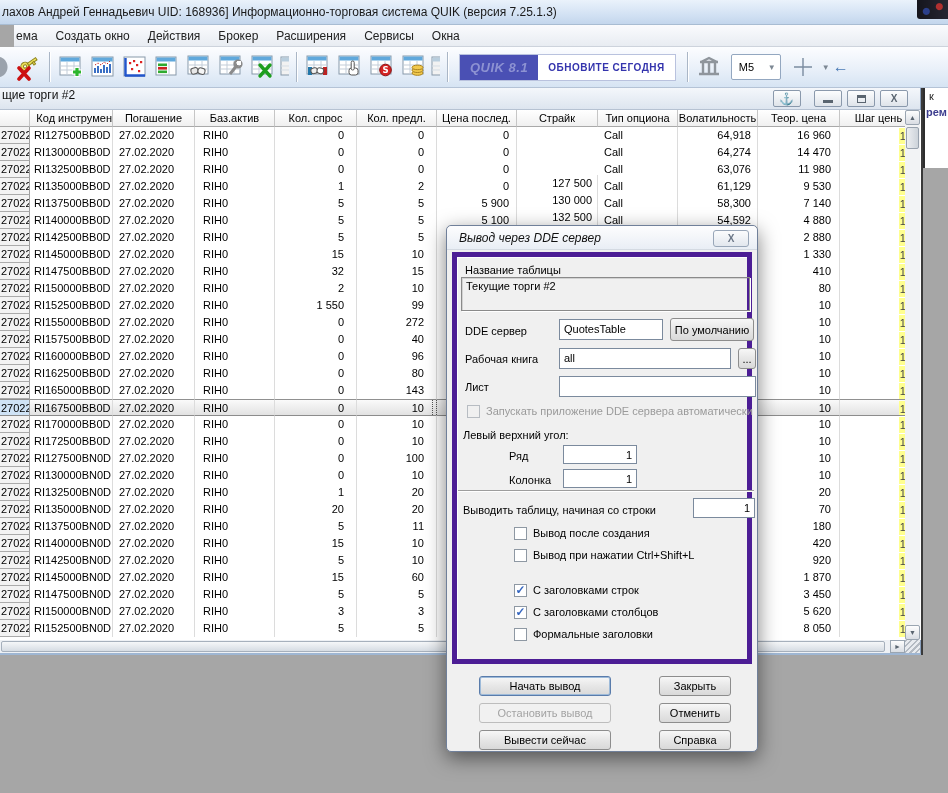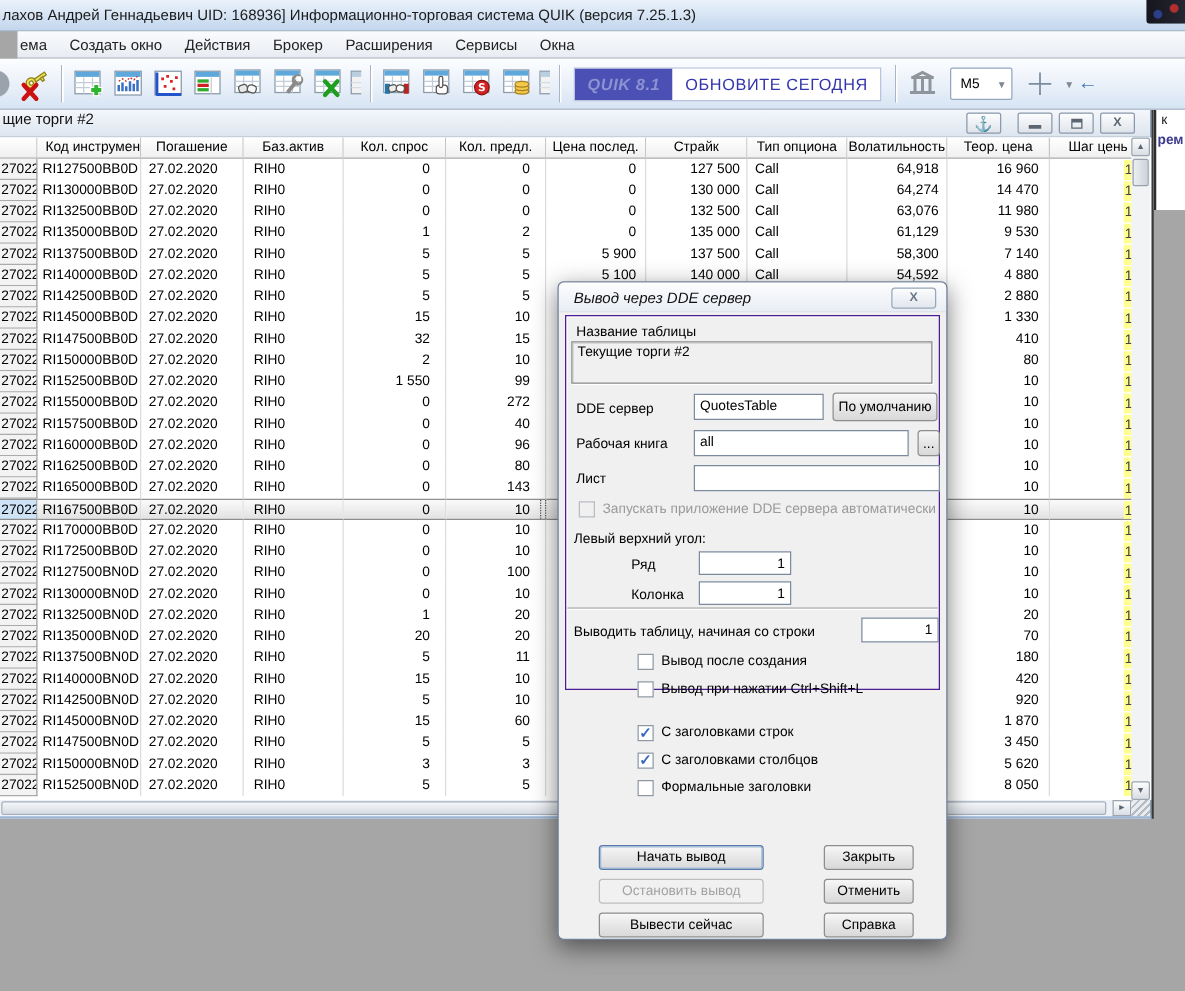--- a/index.html
+++ b/index.html
@@ -27,21 +27,21 @@
     background:linear-gradient(#fcfdff,#e9f0f9 55%,#d6e4f3);
     border-bottom:1px solid #b4c3d6; display:flex; align-items:center; }
   .tbtn { width:30px; height:30px; display:flex; align-items:center; justify-content:center; margin:0 1px; }
   .tsep { width:3px; height:30px; margin:0 4px;
     background:linear-gradient(90deg,transparent 0 1px,#aab6c6 1px 2px,#ffffff 2px 3px); }
   .t-partial { width:10px; height:26px; overflow:hidden; margin-right:2px; }
   .t-partial-left { width:12px; height:24px; background:radial-gradient(circle at -3px 12px,#9aa2ac 0 10px,transparent 11px); }
   .quik-wrap { display:flex; align-items:stretch; height:27px; margin:0 6px; border:1px solid #b9c2de; }
   .quik-badge { background:#4a50b4; color:#8d92d2; font-weight:bold; font-style:italic;
     font-size:13px; display:flex; align-items:center; padding:0 10px; letter-spacing:.5px; }
-  .quik-banner { background:#ffffff; color:#3434ad; font-weight:normal; font-size:13px;
+  .quik-banner { background:#ffffff; color:#3434ad; font-weight:bold; font-size:10px;
     display:flex; align-items:center; padding:0 10px; letter-spacing:.5px; }
   .combo { width:50px; height:26px; background:#fff; border:1px solid #93a7c0; border-radius:2px;
     display:flex; align-items:center; justify-content:space-between; padding:0 4px 0 7px; margin:0 6px; }
   .combo .arrow { color:#7d8894; font-size:8px; }
   .mini-arrow { color:#7d8894; font-size:8px; margin:0 3px; }
   .back-arrow { color:#4a7ab5; font-size:16px; font-weight:bold; width:14px; overflow:hidden; }
 
   
   .workspace { position:absolute; left:0; top:88px; width:948px; height:705px; background:#a6a6a6; }
   .behind-window { position:absolute; left:923px; top:0; width:25px; height:80px;
@@ -74,21 +74,21 @@
   .trow .c { border-right:1px solid #dcdcdc; line-height:16px; overflow:hidden; white-space:nowrap; }
   .c { flex:none; height:17px; }
   .c0 { width:30px; } .c1 { width:83px; } .c2 { width:82px; } .c3 { width:80px; }
   .c4 { width:82px; } .c5 { width:80px; } .c6 { width:80px; } .c7 { width:81px; }
   .c8 { width:80px; } .c9 { width:80px; } .c10 { width:82px; } .c11 { width:78px; }
   .hrow .c1 { text-align:right; padding-left:3px; }
   .trow .c0 { background:#f3f3f3; border-right:1px solid #9f9f9f; border-bottom:1px solid #ababab; padding-left:1px; }
   .trow .c1 { padding-left:4px; } .trow .c2 { padding-left:6px; } .trow .c3 { padding-left:8px; }
   .trow .c4,.trow .c5 { text-align:right; padding-right:12px; }
   .trow .c6 { text-align:right; padding-right:7px; }
-  .trow .c7 { text-align:right; padding-right:5px; }
+  .trow .c7 { text-align:right; padding-right:5px;margin-top:48px; }
   .trow .c8 { padding-left:6px; }
   .trow .c9 { text-align:right; padding-right:6px; }
   .trow .c10 { text-align:right; padding-right:8px; }
   .c11 { position:relative; }
   .c11 .step { position:absolute; right:4px; top:1px; background:#ffff8f; color:#444; padding:0 1px; font-style:normal; }
   .trow.sel .c { background:linear-gradient(#fafafa,#e2e2e2); border-top:1px solid #909090; border-bottom:1px solid #8c8c8c; }
   .trow.sel .c0 { background:#cfe3f6; border-right:1px solid #9f9f9f; }
 
   
   .vscroll { position:absolute; left:905px; top:22px; width:15px; height:530px; background:#f2f3f5; z-index:3; }
@@ -110,22 +110,22 @@
   
   .dialog { position:absolute; left:446px; top:137px; width:312px; height:527px;
     background:#f0f0f0; border:1px solid #70809a; border-radius:5px;
     box-shadow:0 6px 20px rgba(0,0,0,.5); z-index:10; }
   .dlg-title { position:absolute; left:0; top:0; width:100%; height:24px;
     background:linear-gradient(#fdfdfe,#e9eef5); border-bottom:1px solid #d4dae2; border-radius:5px 5px 0 0; }
   .dlg-title-text { position:absolute; left:12px; top:5px; font-size:12px; color:#111;font-style:italic; }
   .dlg-close { position:absolute; right:8px; top:4px; width:36px; height:17px;
     background:linear-gradient(#fbfcfd,#e2e7ee); border:1px solid #98a6b8; border-radius:3px;
     color:#6b7787; font-weight:bold; font-size:10px; text-align:center; line-height:15px; }
-  .dlg-panel { position:absolute; left:5px; top:26px; width:300px; height:300px;
-    border:1px solid #4c1d95; box-shadow:inset 1px 1px 0 rgba(255,255,255,.9); }
+  .dlg-panel { position:absolute; left:5px; top:26px; width:300px; height:412px;
+    border:5px solid #4c1d95; box-shadow:inset 1px 1px 0 rgba(255,255,255,.9); }
   .dlbl { position:absolute; white-space:nowrap; font-size:11px; color:#000; }
   .dlbl.dis { color:#9a9a9a; }
   .dbox { position:absolute; border:1px solid #8a8a8a; box-shadow:inset 1px 1px 0 rgba(120,120,120,.25), 1px 1px 0 #fff; }
   .dinput { position:absolute; background:#fff; border:1px solid #7b8a9d; padding:2px 4px; font-size:11px;
     line-height:15px; white-space:nowrap; overflow:hidden; }
   .dinput.num { text-align:right; }
   .dbtn { position:absolute; background:linear-gradient(#f7f7f7,#e8e8e8 45%,#d9d9d9);
     border:1px solid #8d8d8d; border-radius:3px; font-size:11px; text-align:center; color:#000;
     display:flex; align-items:center; justify-content:center; }
   .dbtn.default { border-color:#5a7cab; box-shadow:0 0 0 1px #9dbad9 inset; }

